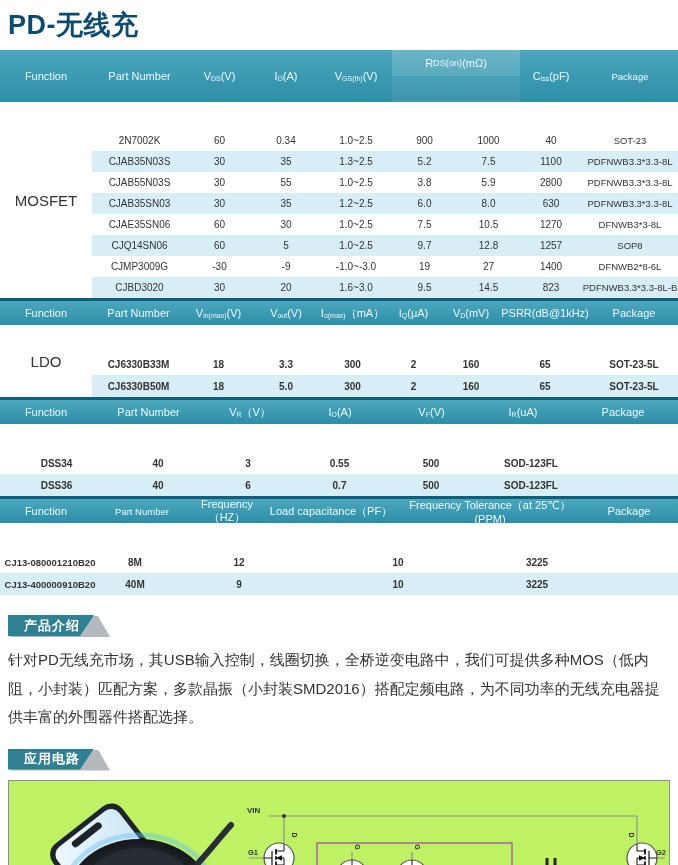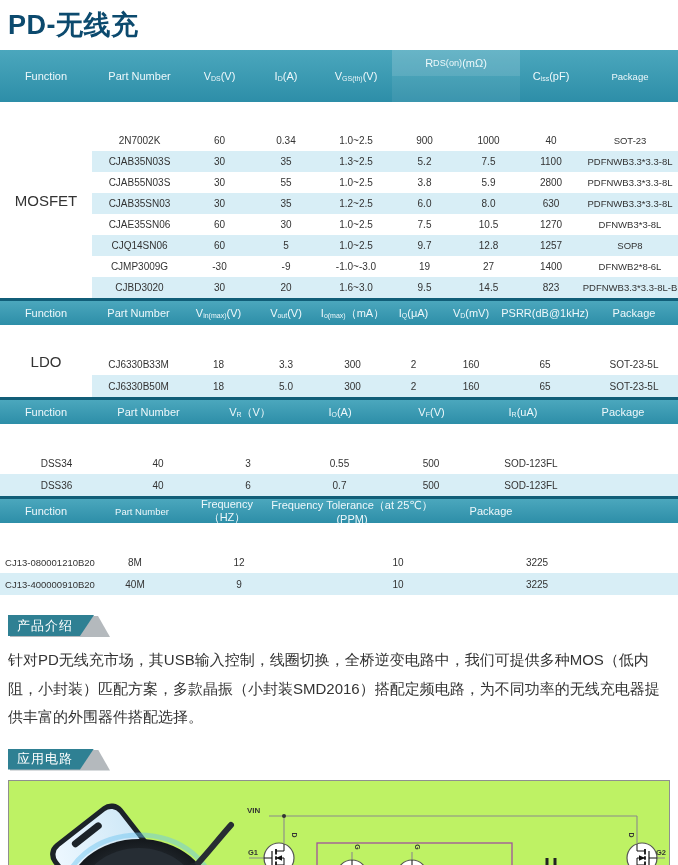--- a/index.html
+++ b/index.html
@@ -16,21 +16,21 @@
   .hc { display:flex; align-items:center; justify-content:center; text-align:center; }
   .hc sub { font-size:7px; line-height:1; transform:translateY(2px); }
   .w-func { width:92px; }
   .hgroup { width:128px; display:flex; flex-direction:column; background:rgba(255,255,255,0.07); }
   .hgroup-top { height:26px; display:flex; align-items:center; justify-content:center; background:rgba(255,255,255,0.10); }
   .hgroup-sub { height:26px; display:flex; }
   .tbody { display:flex; }
   .func { width:92px; display:flex; align-items:center; justify-content:center; font-size:15px; color:#333;text-align:center; }
   .rows { flex:1;margin-top:28px; }
   .trow { display:flex; align-items:center; height:21px; }
-  .t-ldo .trow, .t-sbd .trow, .t-xtal .trow { height:22px; }
+  .t-ldo .trow, .t-sbd .trow, .t-xtal .trow { height:22px;font-weight:bold; }
   .trow.alt { background:#d8eef6; }
   .cell { font-size:10px; color:#333; text-align:center; white-space:nowrap; }
 
   .t-mos .c0 { width:95px; } .t-mos .c1 { width:65px; } .t-mos .c2 { width:68px; }
   .t-mos .c3 { width:72px; } .t-mos .c4 { width:65px; } .t-mos .c5 { width:63px; }
   .t-mos .c6 { width:62px; } .t-mos .c7 { width:96px; font-size:9.5px; }
 
   .t-ldo .c0 { width:93px; } .t-ldo .c1 { width:67px; } .t-ldo .c2 { width:68px; }
   .t-ldo .c3 { width:65px; } .t-ldo .c4 { width:57px; } .t-ldo .c5 { width:58px; }
   .t-ldo .c6 { width:90px; } .t-ldo .c7 { width:88px; }
@@ -39,22 +39,22 @@
   .t-sbd .c3 { width:93px; } .t-sbd .c4 { width:90px; } .t-sbd .c5 { width:110px; }
 
   .t-xtal .c0 { width:100px; font-size:9.5px; } .t-xtal .c1 { width:70px; } .t-xtal .c2 { width:138px; }
   .t-xtal .c3 { width:180px; } .t-xtal .c4 { width:98px; }
 
   
   .badge { position:relative; width:100px; height:21px; margin:20px 0 10px 8px; }
   .badge.second { margin-top:17px; }
   .badge-back { position:absolute; left:2px; top:1px; width:100%; height:100%; background:#b4b9bd;
                 clip-path:polygon(0 0,88% 0,100% 100%,0 100%); }
-  .badge-front { position:absolute; inset:0; background:#2f8093; color:#fff; font-size:13px; font-weight:400;
-                 display:flex; align-items:center; padding-left:9px; letter-spacing:1px;
+  .badge-front { position:absolute; inset:0; background:#2f8093; color:#fff; font-size:13px; font-weight:700;
+                 display:flex; align-items:center; padding-left:16px; letter-spacing:1px;
                  clip-path:polygon(0 0,86% 0,72% 100%,0 100%); }
 
   .intro { font-size:15px; color:#333; line-height:1.9; margin:4px 10px 0 8px; }
 
   
   .figure { position:relative; margin:6px 8px 0 8px; height:238px; border:1px solid #8f8f8f; background:#bef264;font-weight:bold; }
   .photo { position:absolute; left:22px; top:22px; width:205px; height:192px; }
   .schematic { position:absolute; left:228px; top:9px; width:432px; height:220px; }
   svg text { font-family:"Liberation Sans","DejaVu Sans",sans-serif; }
 </style>
@@ -308,20 +308,21 @@
           </div>
         </div>
     </div>
   </section>
 
   <section class="tbl t-xtal">
     <div class="thead sub">
       <div class="hc w-func">Function</div>
       <div class="hc c0">Part  Number</div>
       <div class="hc c1">Frequency（HZ）</div>
+      <div class="hc c2">Load capacitance（PF）</div>
       <div class="hc c3">Frequency Tolerance（at 25℃）(PPM)</div>
       <div class="hc c4">Package</div>
     </div>
     <div class="tbody">
       <div class="rows">
 
           <div class="trow">
             <div class="cell c0">CJ13-080001210B20</div>
             <div class="cell c1">8M</div>
             <div class="cell c2">12</div>

